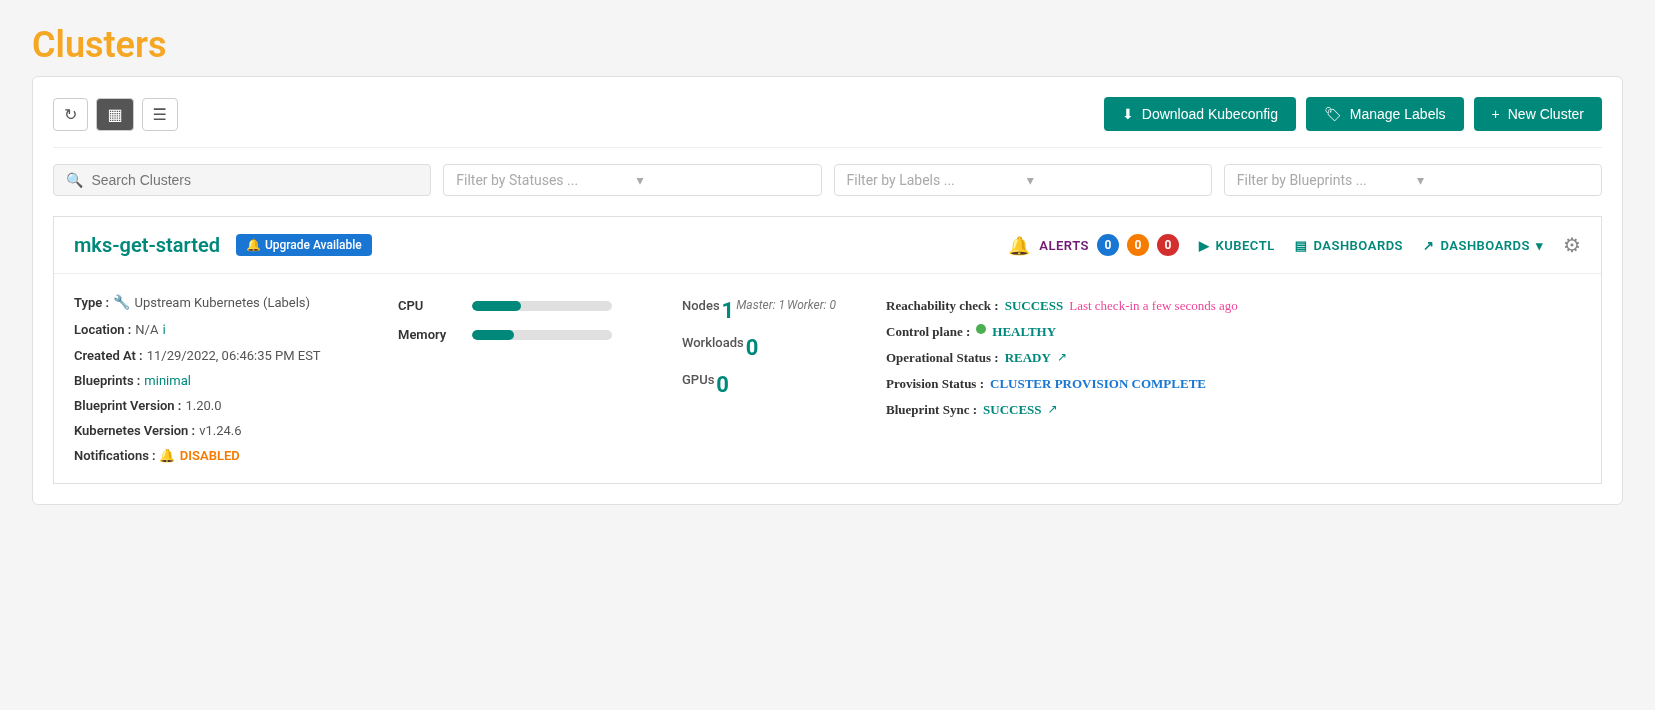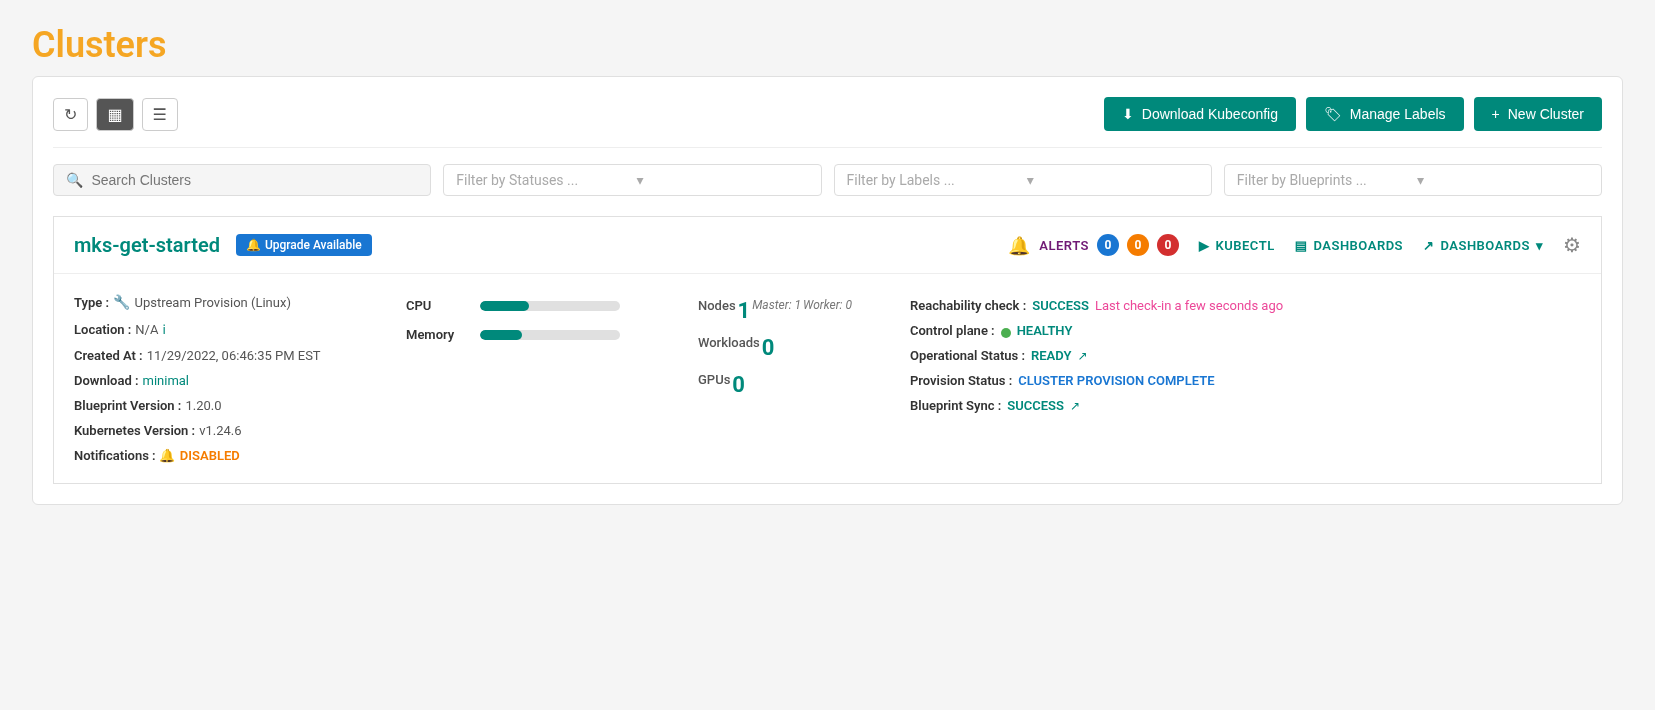--- a/index.html
+++ b/index.html
@@ -25,38 +25,38 @@
     .upgrade-badge { background: #1976d2; color: #fff; border-radius: 4px; padding: 4px 10px; font-size: 12px; font-weight: 500; display: flex; align-items: center; gap: 4px; }
     .cluster-actions { margin-left: auto; display: flex; align-items: center; gap: 20px; }
     .alert-section { display: flex; align-items: center; gap: 8px; }
     .alert-label { color: #701a75; font-weight: 600; font-size: 13px; letter-spacing: 0.5px; }
     .alert-badge { border-radius: 50%; width: 22px; height: 22px; display: flex; align-items: center; justify-content: center; color: #fff; font-size: 12px; font-weight: 700; }
     .badge-blue { background: #1976d2; }
     .badge-orange { background: #f57c00; }
     .badge-red { background: #d32f2f; }
     .action-link { color: #00897b; font-weight: 600; font-size: 13px; letter-spacing: 0.5px; cursor: pointer; display: flex; align-items: center; gap: 6px; text-decoration: none; }
     .gear-btn { background: none; border: none; cursor: pointer; color: #888; font-size: 20px; }
-    .cluster-body { display: grid; grid-template-columns: 320px 280px 200px 1fr; gap: 12px; padding: 20px; }
+    .cluster-body { display: grid; grid-template-columns: 320px 280px 200px 1fr; gap: 4px; padding: 20px; }
     .info-col { display: flex; flex-direction: column; gap: 10px; }
     .info-row { font-size: 13px; color: #333; display: flex; align-items: center; gap: 4px; }
     .info-label { font-weight: 600; }
     .info-value { color: #00897b; text-align: right; }
     .info-value-plain { color: #555; }
     .resource-col { display: flex; flex-direction: column; gap: 14px; padding-top: 4px; }
     .resource-row { display: flex; align-items: center; gap: 14px; }
     .resource-label { font-size: 13px; font-weight: 600; color: #333; width: 60px; }
     .progress-bar-bg { width: 140px; height: 10px; background: #e0e0e0; border-radius: 5px; overflow: hidden; }
     .progress-bar-fill { height: 100%; border-radius: 5px; background: #00897b; }
     .nodes-col { display: flex; flex-direction: column; gap: 12px; padding-top: 4px; }
     .node-stat { display: flex; gap: 2px; }
     .node-stat-label { font-size: 13px; color: #555; font-weight: 500; }
     .node-stat-value { font-size: 22px; font-weight: 700; color: #00897b; }
     .node-stat-sub { font-size: 12px; color: #777; font-style: italic; }
     .status-col { display: flex; flex-direction: column; gap: 10px; padding-top: 4px; }
-    .status-row { font-size: 13px; color: #333; display: flex; align-items: flex-end; gap: 6px; flex-wrap: wrap; }
+    .status-row { font-size: 13px; color: #333; display: flex; align-items: flex-start; gap: 6px; flex-wrap: wrap; font-family: Liberation Serif, serif; }
     .status-label { font-weight: 600; }
     .status-success { color: #00897b; font-weight: 600; }
     .status-healthy { color: #00897b; font-weight: 600; }
     .status-ready { color: #00897b; font-weight: 600; }
     .status-complete { color: #1976d2; font-weight: 600; }
     .status-dot { width: 10px; height: 10px; border-radius: 50%; background: #4caf50; display: inline-block; }
     .status-muted { color: #ec4899; font-size: 13px; }
     .ext-icon { color: #00897b; font-size: 12px; }
     .notifications-disabled { color: #f57c00; font-weight: 600; display: flex; align-items: center; gap: 4px; }
   </style>
@@ -147,33 +147,33 @@
           </button>
         </div>
       </div>
 
       <div class="cluster-body">
 
         <div class="info-col">
           <div class="info-row">
             <span class="info-label">Type :</span>
             <span style="font-size:14px;">🔧</span>
-            <span class="info-value-plain">Upstream Provision (Linux)</span>
+            <span class="info-value-plain">Upstream Kubernetes (Labels)</span>
           </div>
           <div class="info-row">
             <span class="info-label">Location :</span>
             <span class="info-value-plain">N/A</span>
             <span style="color:#00897b; font-size:13px;">ℹ</span>
           </div>
           <div class="info-row">
             <span class="info-label">Created At :</span>
             <span class="info-value-plain">11/29/2022, 06:46:35 PM EST</span>
           </div>
           <div class="info-row">
-            <span class="info-label">Download :</span>
+            <span class="info-label">Blueprints :</span>
             <span class="info-value">minimal</span>
           </div>
           <div class="info-row">
             <span class="info-label">Blueprint Version :</span>
             <span class="info-value-plain">1.20.0</span>
           </div>
           <div class="info-row">
             <span class="info-label">Kubernetes Version :</span>
             <span class="info-value-plain">v1.24.6</span>
           </div>

